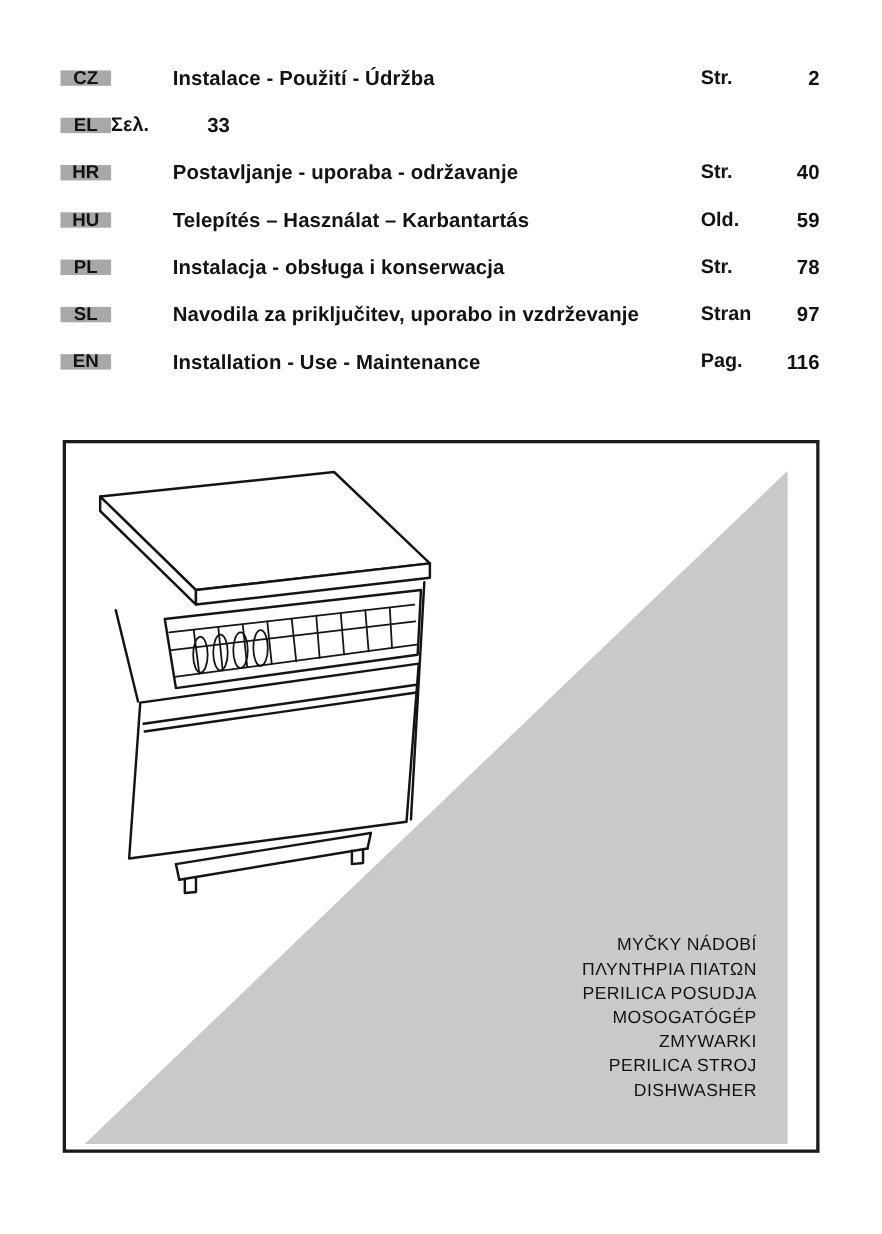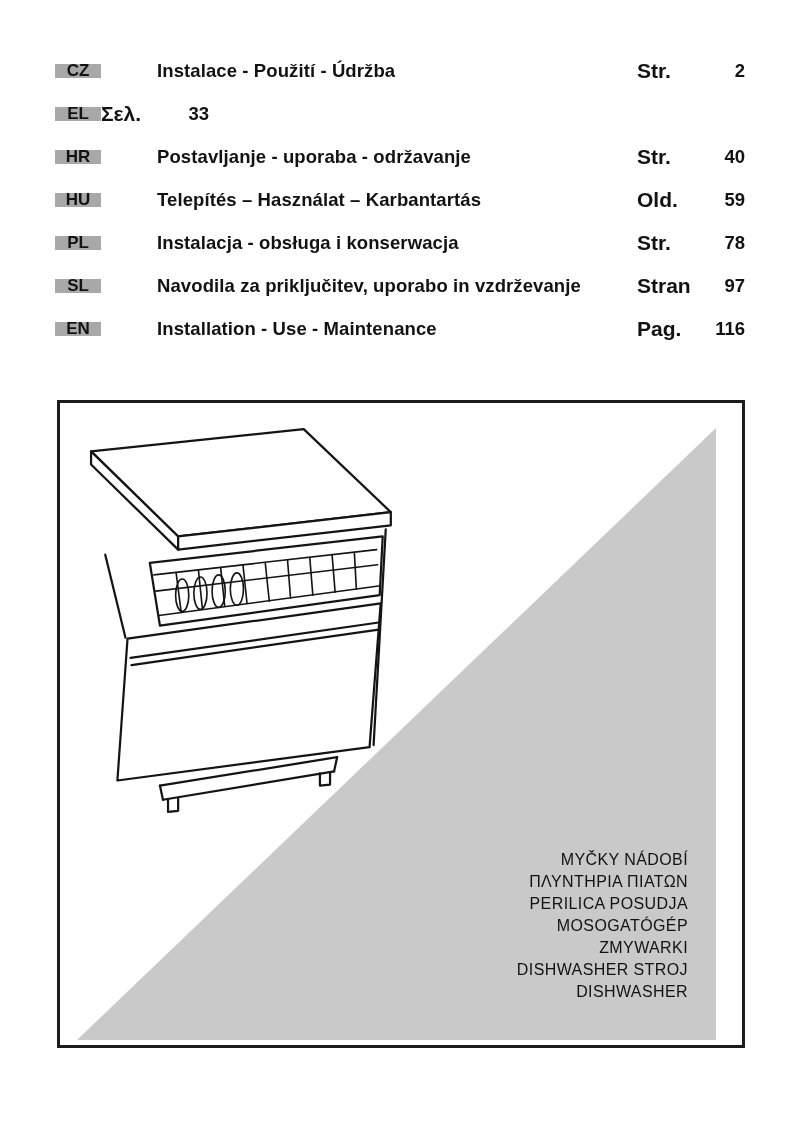--- a/index.html
+++ b/index.html
@@ -18,21 +18,21 @@
     flex:0 0 46px;width:46px;height:14px;
     background:var(--badge-bg,#a8a8a8);
     color:#121212;font-weight:bold;font-size:17px;
     display:flex;align-items:center;justify-content:center;
   }
   .title{
     margin-left:56px;flex:1;
     font-weight:bold;font-size:18.5px;white-space:nowrap;
     letter-spacing:0.1px;
   }
-  .plabel{flex:0 0 62px;width:62px;font-weight:bold;font-size:21px;}
+  .plabel{flex:0 0 62px;width:62px;font-weight:bold;font-size:18px;}
   .pnum{flex:0 0 46px;width:46px;text-align:right;font-weight:bold;font-size:18.5px;}
 
   
   .cover-box{
     position:absolute;left:57px;top:400px;
     width:682px;height:642px;
     border:3px solid #1c1c1c;background:#ffffff;
   }
   .triangle-svg{position:absolute;left:0;top:0;width:682px;height:642px;}
   .dishwasher-svg{position:absolute;left:18px;top:18px;width:336px;height:400px;}
@@ -141,19 +141,19 @@
         <polyline points="238,348 238,360 248,359 248,347"></polyline>
       </g>
     </svg>
 
     <div class="product-names">
       <div>MYČKY NÁDOBÍ</div>
       <div>ΠΛΥΝΤΗΡΙΑ ΠΙΑΤΩΝ</div>
       <div>PERILICA POSUDJA</div>
       <div>MOSOGATÓGÉP</div>
       <div>ZMYWARKI</div>
-      <div>DISHWASHER STROJ</div>
+      <div>PERILICA STROJ</div>
       <div>DISHWASHER</div>
     </div>
 
   </div>
 
 </div>
 
 </body></html>

